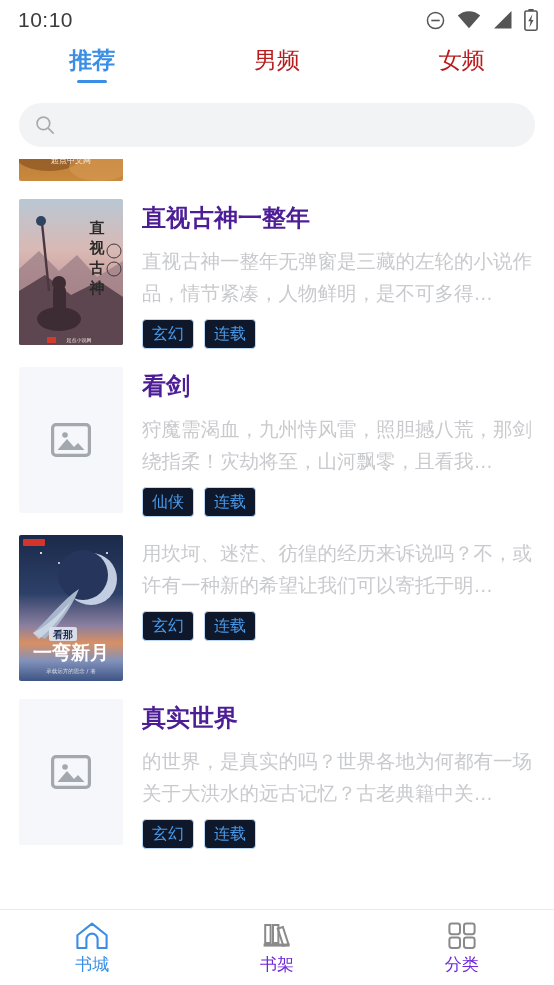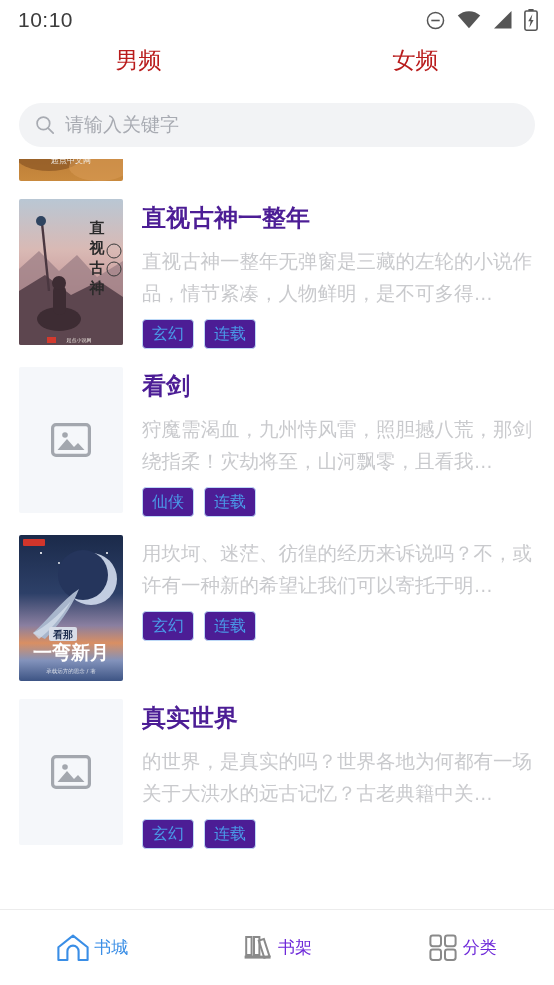--- a/index.html
+++ b/index.html
@@ -67,31 +67,31 @@
     line-height: 34px; margin-bottom: 10px;
     white-space: nowrap; overflow: hidden; text-overflow: ellipsis;
   }
   .book-desc {
     font-size: 19.5px; color: #c9cacd; line-height: 32px;
     height: 64px; overflow: hidden; margin-bottom: 10px;
   }
   .tags { display: flex; gap: 10px; }
   .tag {
     font-size: 16px; line-height: 18px; color: #4a9ae8;
-    background: #4c1d95; border: 1px solid #bdd9f7;
+    background: #0f172a; border: 1px solid #bdd9f7;
     border-radius: 4px; padding: 5px 9px 5px 9px;
   }
 
   
   .bottom-nav {
     flex: 0 0 76px; height: 76px; display: flex;
     border-top: 1px solid #ececec; background: #fff;
   }
   .nav-item {
-    flex: 1; display: flex; flex-direction: row;
+    flex: 1; display: flex; flex-direction: column;
     align-items: center; justify-content: center; gap: 4px; cursor: pointer;
   }
   .nav-item svg { display: block; }
   .nav-label { font-size: 17px; color: #6d28d9; line-height: 20px; }
   .nav-item.active .nav-label { color: #3a8ee6; }
 </style>
 </head>
 <body>
 
 <div class="phone">
@@ -119,39 +119,42 @@
         <svg width="14" height="22" viewBox="0 0 14 22">
           <rect x="4.4" y="0" width="5.2" height="2" fill="#555"></rect>
           <rect x="0.9" y="2" width="12.2" height="19.2" rx="1.6" fill="none" stroke="#555" stroke-width="1.6"></rect>
           <path d="M8.4 5.2 L4.2 12.2 L6.6 12.2 L5.4 18.4 L9.6 11 L7.2 11 Z" fill="#555"></path>
         </svg>
       </span>
     </div>
   </div>
 
   <div class="tab-bar">
+    <div class="tab active">
+      <div class="tab-label">推荐</div>
+      <div class="tab-underline"></div>
+    </div>
     <div class="tab">
       <div class="tab-label">男频</div>
       <div class="tab-underline"></div>
     </div>
     <div class="tab">
       <div class="tab-label">女频</div>
       <div class="tab-underline"></div>
     </div>
   </div>
 
   <div class="search-wrap">
     <div class="search-box">
       <span>
         <svg width="20" height="20" viewBox="0 0 20 20">
           <circle cx="8.4" cy="8.4" r="6.3" fill="none" stroke="#a8abb2" stroke-width="1.7"></circle>
           <line x1="13.1" y1="13.1" x2="18.2" y2="18.2" stroke="#a8abb2" stroke-width="1.7" stroke-linecap="round"></line>
         </svg>
       </span>
-      <input class="search-input" type="text" placeholder="请输入关键字" style="">
     </div>
   </div>
 
   <div class="list">
 
     <div class="book-item clipped">
       <div class="cover">
         <svg width="104" height="146" viewBox="0 0 104 146" preserveAspectRatio="none">
           <defs>
             <linearGradient id="brownG" x1="0" y1="0" x2="0" y2="1">

